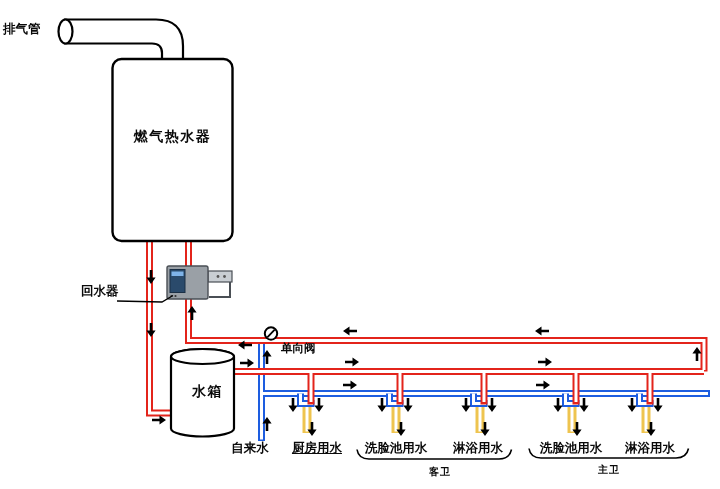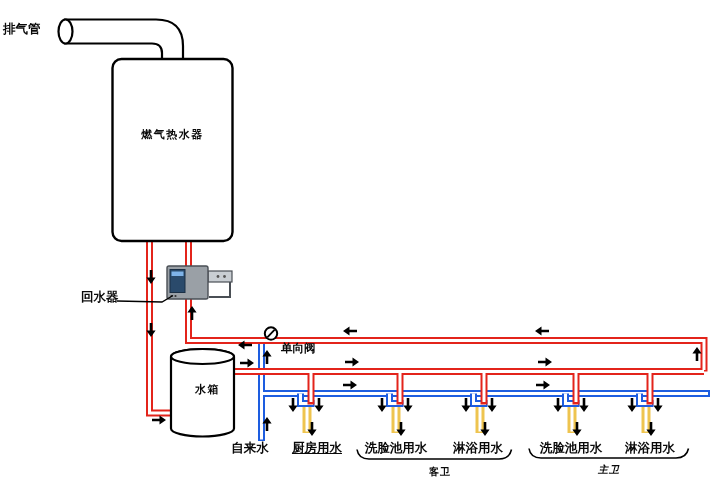--- a/index.html
+++ b/index.html
@@ -15,21 +15,21 @@
     position:absolute;
     color:#0a0a0a;
     font-weight:bold;
     white-space:nowrap;
     line-height:1.1;
   }
   .lbl.center{text-align:center;}
   .fs12{font-size:12.5px;}
   .fs11{font-size:11.5px;}
   .fs15{font-size:10px;letter-spacing:1px;}
-  .fs17{font-size:11px;letter-spacing:1.5px;}
+  .fs17{font-size:14px;letter-spacing:1.5px;}
 </style>
 </head>
 <body>
 
 <div id="canvas">
 
   <svg id="scene" width="720" height="489" viewBox="0 0 720 489">
     <defs>
       <path id="arr" d="M-14,-1.3 H-6.5 V-4.6 L0,0 L-6.5,4.6 V1.3 H-14 Z" fill="#000"></path>
     </defs>
@@ -165,35 +165,35 @@
       <use href="#arr" transform="translate(632,412) rotate(90)"></use>
       <use href="#arr" transform="translate(658,412) rotate(90)"></use>
       <use href="#arr" transform="translate(651,436) rotate(90)"></use>
     </g>
   </svg>
 
   <div class="lbl fs12" style="left:3px;top:22px;">排气管</div>
 
   <div class="lbl fs17 center" style="left:112px;top:129px;width:121px;">燃气热水器</div>
 
-  <div class="lbl fs12" style="left:81px;top:290px;">回水器</div>
+  <div class="lbl fs12" style="left:81px;top:284px;">回水器</div>
 
   <div class="lbl fs17 center" style="left:171px;top:384px;width:73px;text-align:center;">水箱</div>
 
   <div class="lbl fs11" style="left:281px;top:342px;text-align:right;">单向阀</div>
 
   <div class="lbl fs12 center" style="left:228px;top:441px;width:44px;">自来水</div>
 
   <div class="lbl fs12 center" style="left:290px;top:441px;width:54px;text-decoration:underline;">厨房用水</div>
 
   <div class="lbl fs12 center" style="left:363px;top:441px;width:66px;">洗脸池用水</div>
 
   <div class="lbl fs12 center" style="left:451px;top:441px;width:54px;">淋浴用水</div>
 
   <div class="lbl fs12 center" style="left:538px;top:441px;width:66px;">洗脸池用水</div>
 
   <div class="lbl fs12 center" style="left:623px;top:441px;width:54px;">淋浴用水</div>
 
   <div class="lbl fs15 center" style="left:417px;top:466px;width:46px;">客卫</div>
 
-  <div class="lbl fs15 center" style="left:586px;top:464px;width:46px;font-style:italic;">主卫</div>
+  <div class="lbl fs15 center" style="left:586px;top:464px;width:46px;">主卫</div>
 
 </div>
 
 </body></html>

